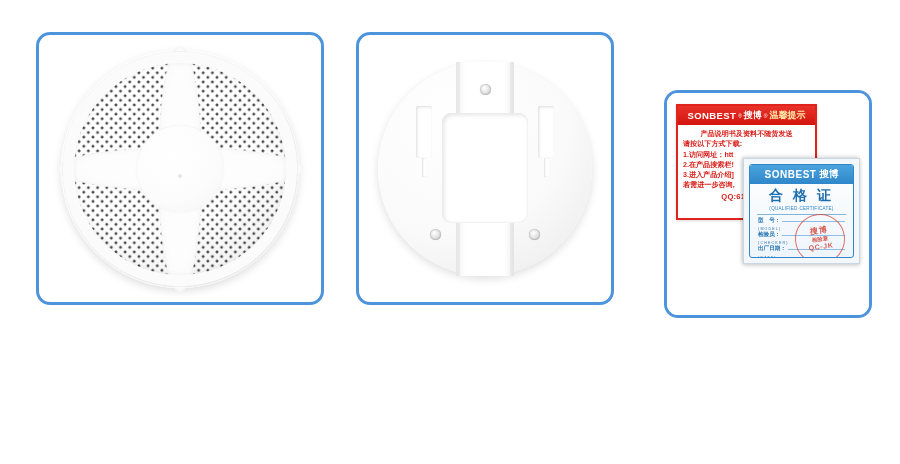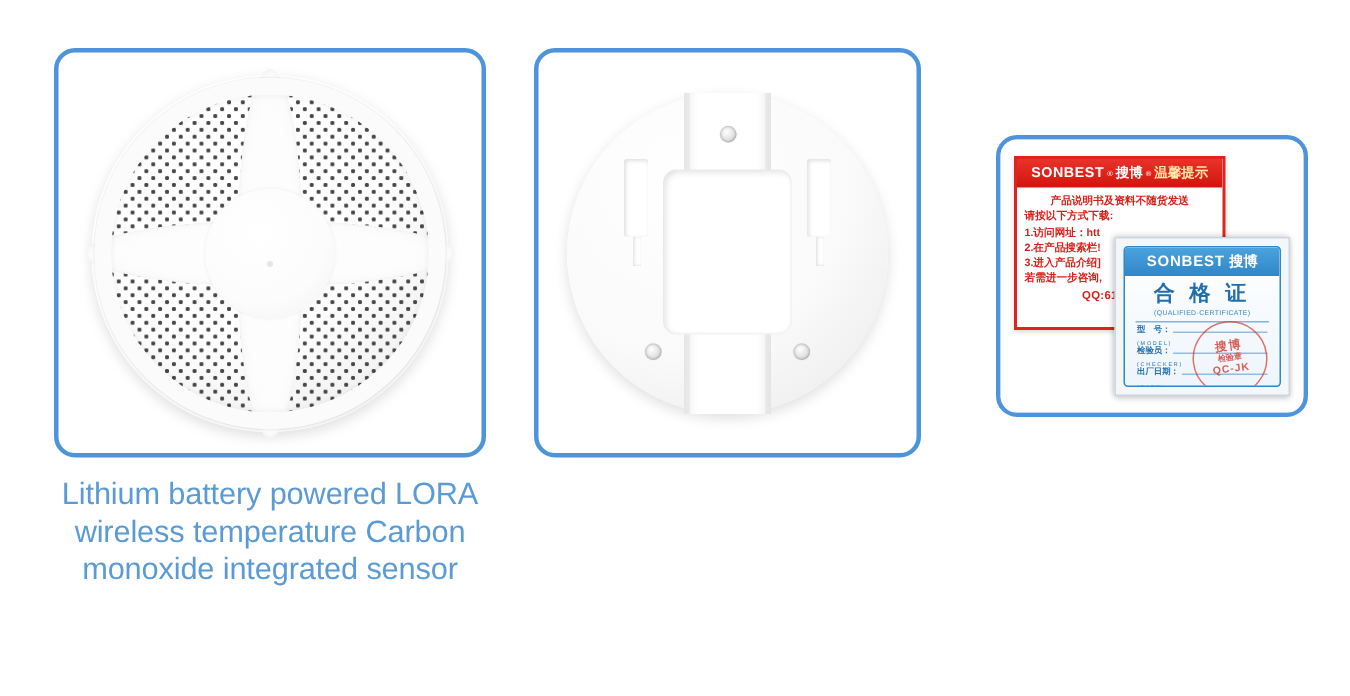--- a/index.html
+++ b/index.html
@@ -27,21 +27,21 @@
     box-sizing: border-box;
     border: 3px solid #4d94dd;
     border-radius: 14px;
     background: #ffffff;
     overflow: hidden;
   }
 
   
   .panel-1-frame { left: 36px;  top: 32px; width: 288px; height: 273px; }
   .panel-2-frame { left: 356px; top: 32px; width: 258px; height: 273px; }
-  .panel-3-frame { left: 664px; top: 90px; width: 208px; height: 188px; }
+  .panel-3-frame { left: 664px; top: 90px; width: 208px; height: 228px; }
 
   
   .caption {
     position: absolute;
     text-align: center;
     color: #5b9bd5;
     font-size: 20.5px;
     line-height: 1.21;
     font-weight: 400;
     letter-spacing: -0.1px;
@@ -384,23 +384,20 @@
     <div class="sensor-stage">
       <div class="sensor-disc">
         <div class="sensor-holes"></div>
         <div class="rib rib-v"></div>
         <div class="rib rib-h"></div>
         <div class="sensor-ring"></div>
         <div class="sensor-center"></div>
       </div>
     </div>
   </div>
-  <div class="caption caption-1">Lithium battery powered LORA
-wireless temperature Carbon
-monoxide integrated sensor</div>
 
   <div class="panel-frame panel-2-frame">
     <div class="buckle-stage">
       <div class="buckle-plate">
         <div class="buckle-band"></div>
         <div class="buckle-window"></div>
         <div class="buckle-slot buckle-slot-left"></div>
         <div class="buckle-slot buckle-slot-right"></div>
         <div class="buckle-screw buckle-screw-top"></div>
         <div class="buckle-screw buckle-screw-bl"></div>

